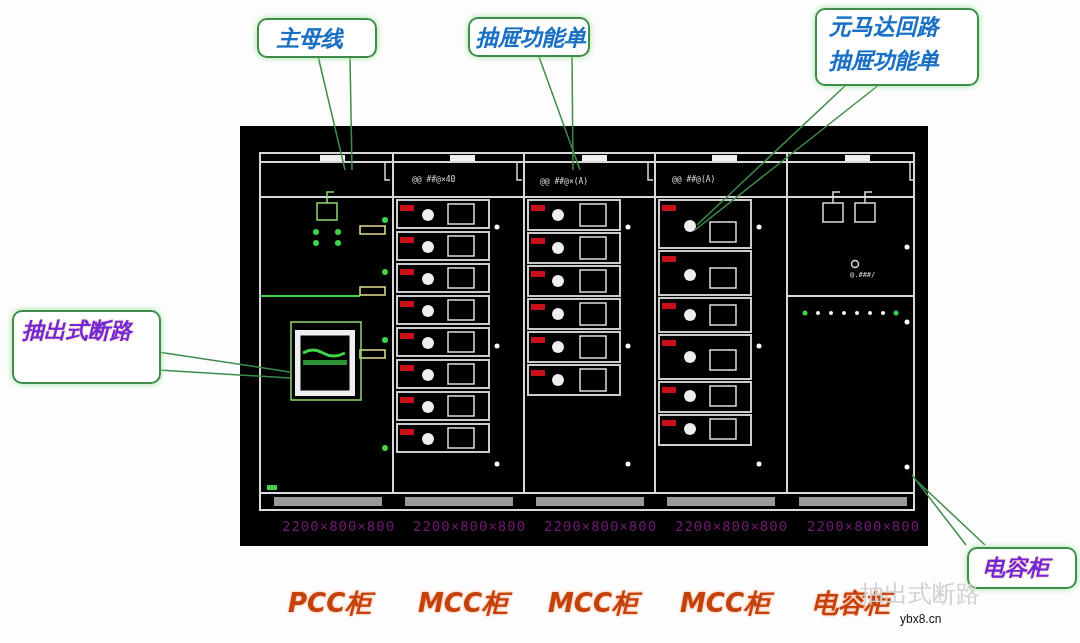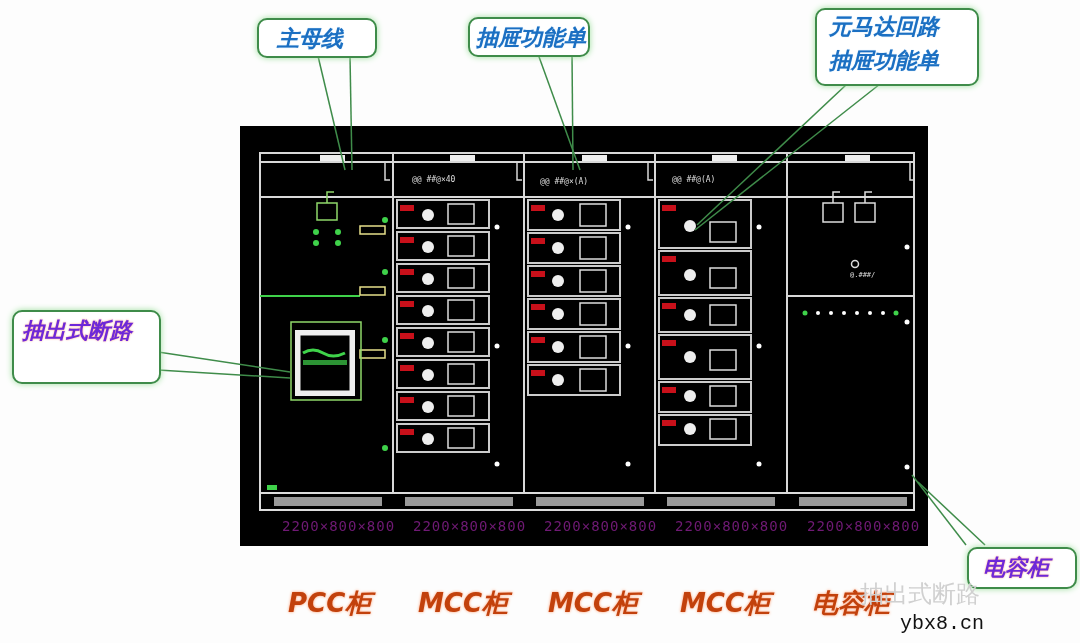--- a/index.html
+++ b/index.html
@@ -5,21 +5,21 @@
   html,body{margin:0;padding:0;}
   body{width:1080px;height:643px;background:#fdfdfd;position:relative;overflow:hidden;font-family:"DejaVu Sans",sans-serif;}
   .callout{position:absolute;background:#fff;border:2px solid #3f8c4a;border-radius:10px;box-shadow:0 0 6px #9fe09f;}
   .callout span{display:block;font-style:italic;font-weight:bold;white-space:nowrap;}
   .blue{color:#1b6fc2;text-shadow:0 0 1px #8fc3ee;}
   .red{color:#6d28d9;text-shadow:0 0 2px #ff9a80;}
   .panel{position:absolute;left:240px;top:126px;width:688px;height:420px;background:#000;}
   .cab-label{position:absolute;top:586px;font-style:italic;font-weight:bold;font-size:26px;color:#c2410c;text-shadow:0 0 3px #ff9b6e;}
   .dim{position:absolute;top:518px;color:#701a75;font-size:14px;letter-spacing:1px;font-family:"DejaVu Sans Mono",monospace;}
   .wm{position:absolute;left:860px;top:578px;font-size:24px;color:#d0d0d0;}
-  .wm-url{position:absolute;left:900px;top:612px;font-family:Liberation Mono, monospace;font-size:20px;color:#111;}
+  .wm-url{position:absolute;left:900px;top:612px;font-family:Liberation Sans, sans-serif;font-size:12px;color:#111;}
   svg{position:absolute;left:0;top:0;}
 </style>
 </head>
 <body>
 
 <div class="panel"></div>
 
 <svg width="1080" height="643">
 
   <g stroke="#d8d8d8" stroke-width="2" fill="none">

